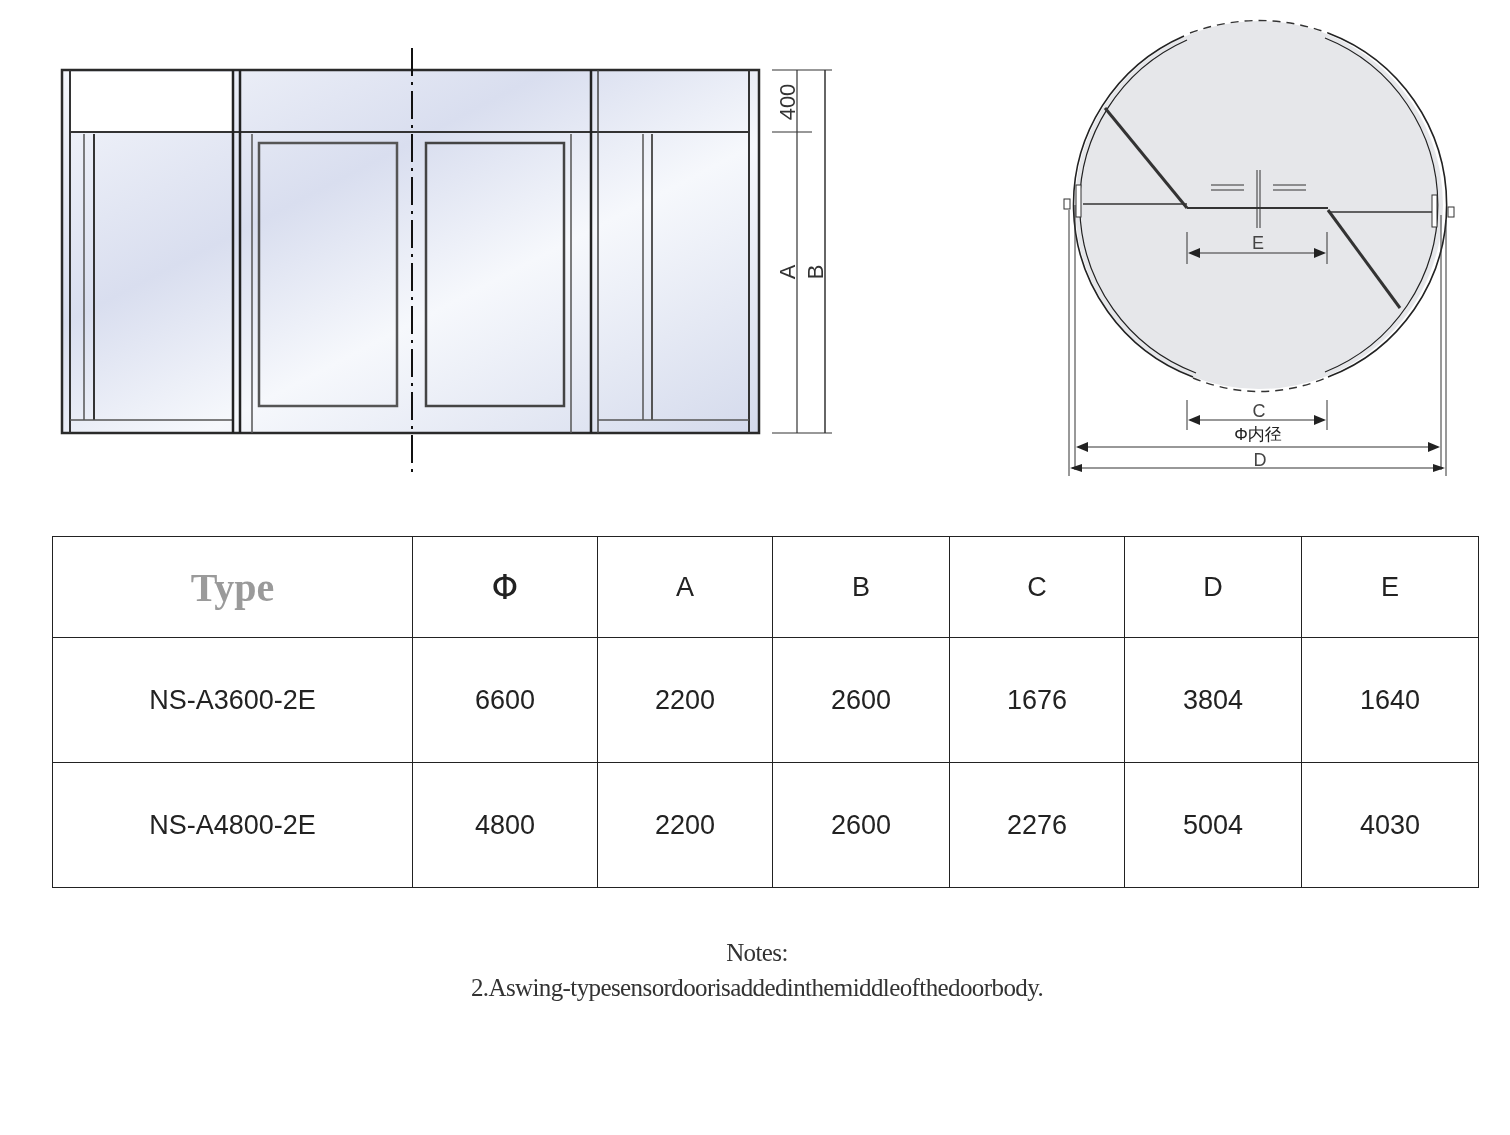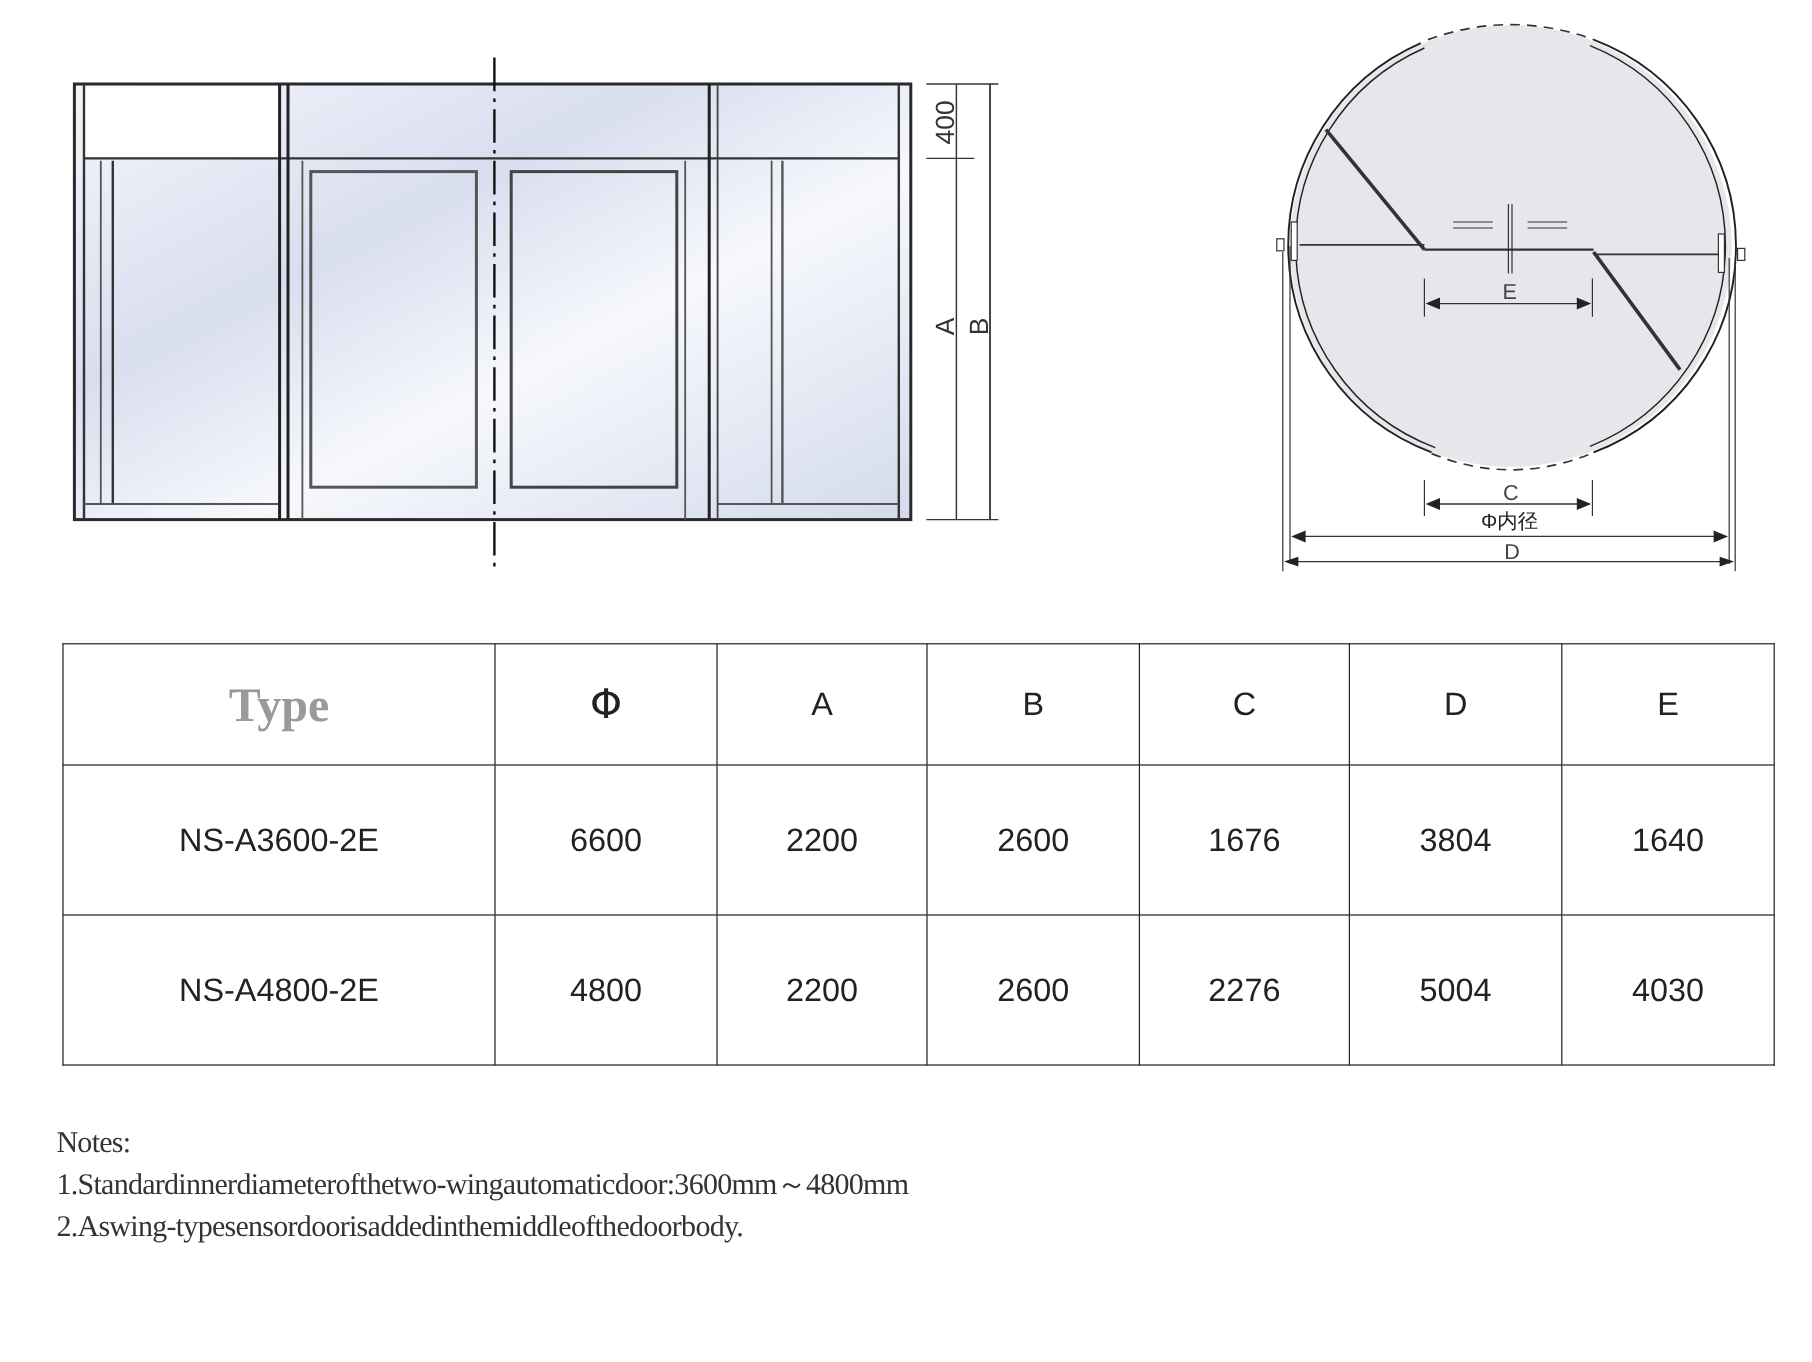--- a/index.html
+++ b/index.html
@@ -8,21 +8,21 @@
   svg text { font-family: "Liberation Sans", sans-serif; }
   #front-view { left: 0; top: 0; }
   #plan-view { left: 1040px; top: 0; }
   table.spec { position: absolute; left: 52px; top: 524px; width: 1426px; height: 352px; border-collapse: collapse; table-layout: fixed; margin-top: 12px; }
   table.spec td, table.spec th { border: 1.5px solid #222; text-align: center; font-weight: normal; font-size: 27px; color: #222; padding: 0; }
   table.spec th { height: 100px; }
   table.spec td { height: 83px; }
   .type-head { font-family: "Liberation Serif", serif; font-weight: bold !important; color: #9a9a9a !important; font-size: 40px !important; }
   .phi { font-family: "DejaVu Sans", sans-serif; font-size: 34px !important; }
   .notes { position: absolute; left: 47px; top: 935px; width: 1420px; font-family: "Liberation Serif", serif; font-size: 25px; color: #333; letter-spacing: -0.6px; line-height: 35px; }
-  .notes div { white-space: normal; }
+  .notes div { white-space: normal; text-align: center; }
 </style>
 </head>
 <body>
 
 <svg id="front-view" class="abs" width="860" height="480" viewBox="0 0 860 480">
   <defs>
     <linearGradient id="glass" x1="0" y1="0" x2="1" y2="1">
       <stop offset="0" stop-color="#f4f6fb"></stop>
       <stop offset="0.35" stop-color="#d9deef"></stop>
       <stop offset="0.6" stop-color="#f6f8fc"></stop>
@@ -167,15 +167,14 @@
       <td>2600</td>
       <td>2276</td>
       <td>5004</td>
       <td>4030</td>
     </tr>
   </tbody>
 </table>
 
 <div class="notes">
   <div>Notes:</div>
-  <div>1.Standardinnerdiameterofthetwo-wingautomaticdoor:3600mm～4800mm</div>
   <div>2.Aswing-typesensordoorisaddedinthemiddleofthedoorbody.</div>
 </div>
 
 </body></html>

